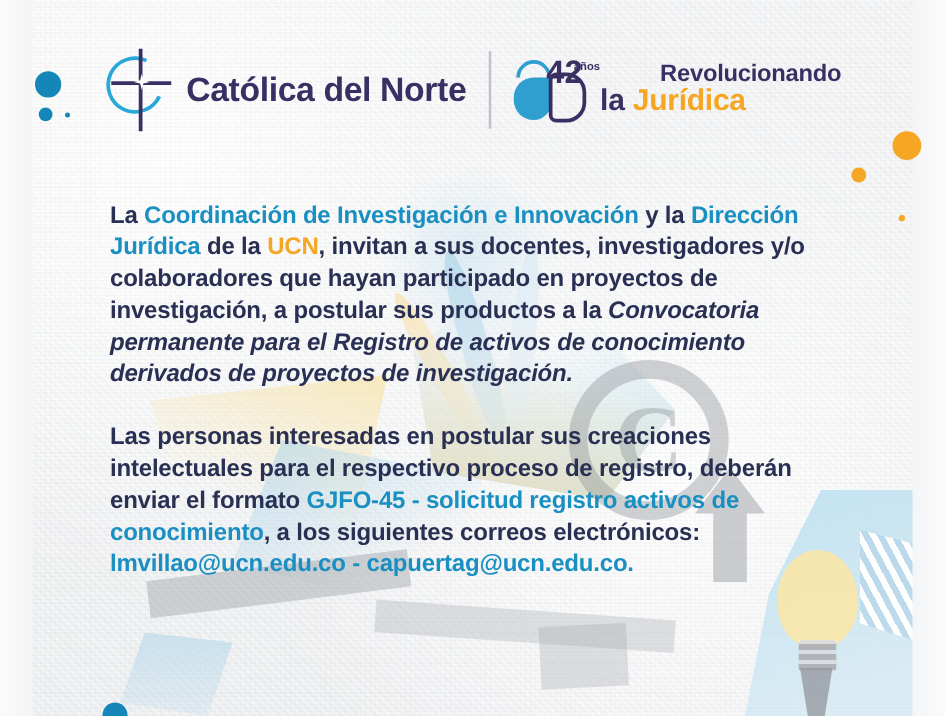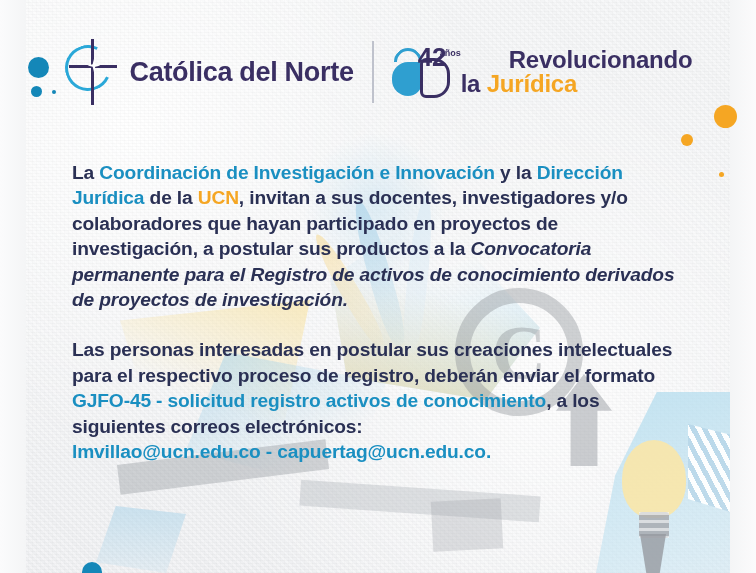--- a/index.html
+++ b/index.html
@@ -290,21 +290,21 @@
   }
   .logo-mark25 .anios {
     position: absolute;
     left: 48px; top: 4px;
     font-size: 9px;
     font-weight: 700;
     color: #3a2f63;
   }
   .logo-right-text { display: flex; flex-direction: column; line-height: 1.02; }
   .logo-rev {
-    font-size: 24px;
+    font-size: 19px;
     font-weight: 700;
     color: #3a2f63;
     letter-spacing: -0.2px;
     margin-left: 48px;
   }
   .logo-edu-line { font-size: 24px; font-weight: 700; letter-spacing: -0.2px; }
   .logo-la { color: #3a2f63; }
   .logo-edu { color: #f5a623; }
 
   
@@ -312,21 +312,21 @@
     position: absolute;
     left: 72px;
     top: 160px;
     width: 614px;
     font-size: 19.2px;
     font-weight: 700;
     line-height: 25.4px;
     color: #2a3054;
     letter-spacing: -0.15px;
   }
-  .para { margin: 0 0 25px 0; }
+  .para { margin: 0 0 25px 16px; }
   .para:last-child { margin-bottom: 0; }
   .accent { color: #1a8fc1; }
   .orange { color: #f5a623; }
   .ital { font-style: italic; }
 </style>
 </head>
 <body>
 
 <div id="poster">
 

